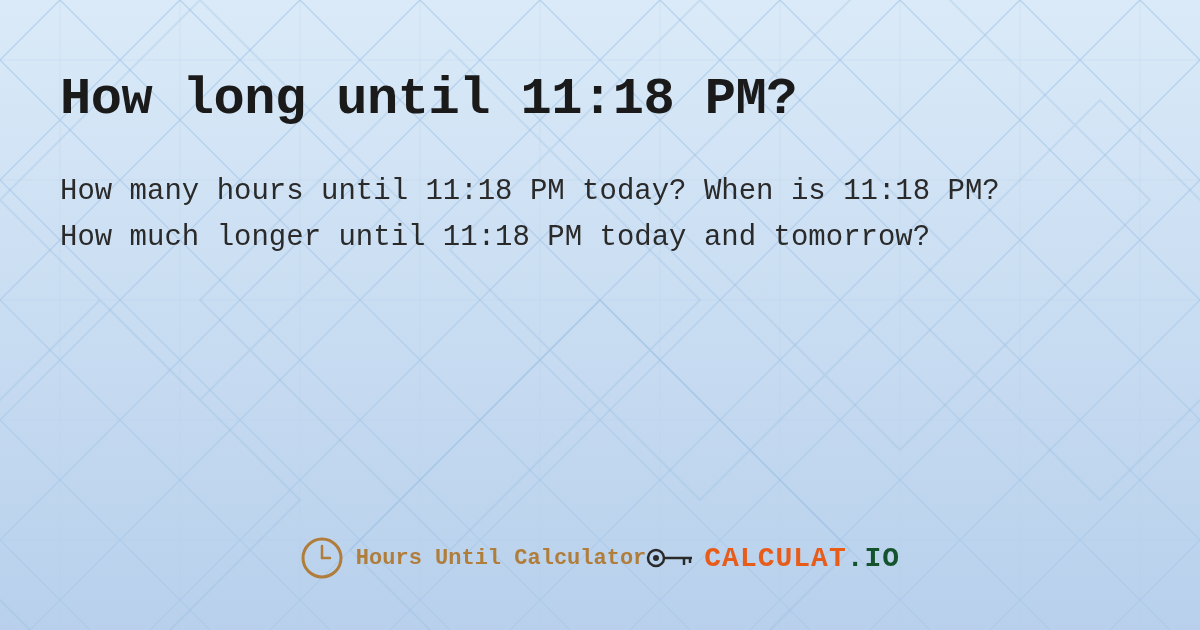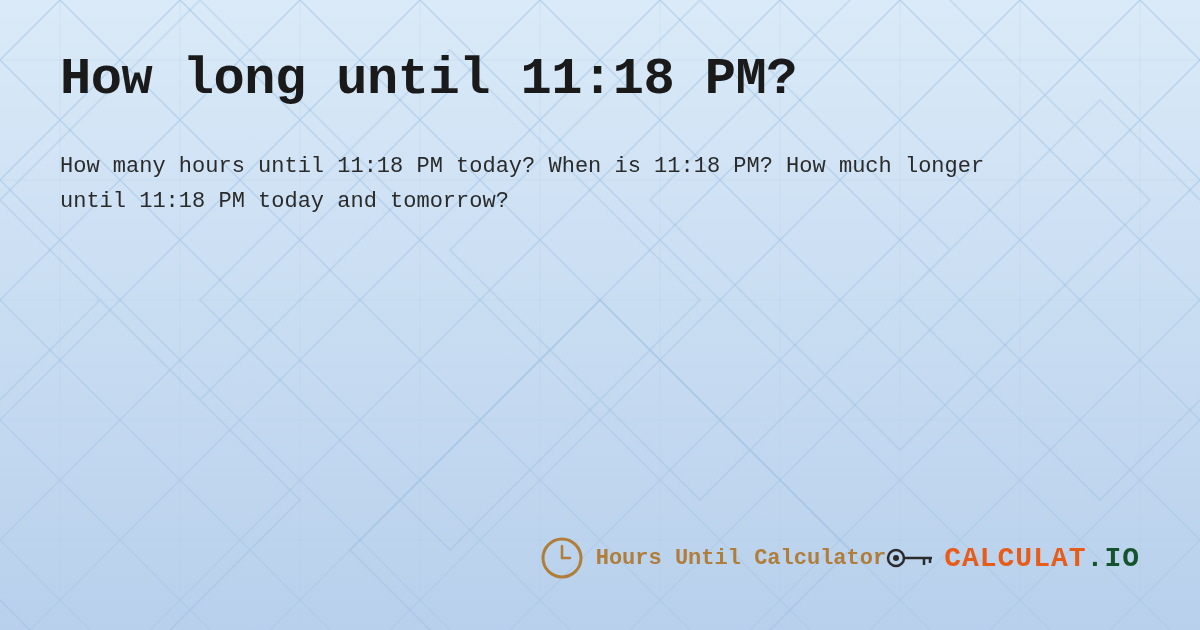--- a/index.html
+++ b/index.html
@@ -22,49 +22,49 @@
       top: 0;
       left: 0;
       width: 100%;
       height: 100%;
       z-index: 0;
     }
 
     .content {
       position: relative;
       z-index: 1;
-      padding: 50px 60px 40px 60px;
+      padding: 70px 60px 40px 60px;
       display: flex;
       flex-direction: column;
       height: 100%;
     }
 
     .main-title {
       font-size: 52px;
       font-weight: 900;
       color: #1a1a1a;
       font-family: 'Courier New', Courier, monospace;
       margin-bottom: 40px;
       letter-spacing: -0.5px;
     }
 
     .description {
-      font-size: 22px;
+      font-size: 29px;
       font-weight: 400;
       color: #2a2a2a;
       font-family: 'Courier New', Courier, monospace;
       line-height: 1.6;
       max-width: 950px;
     }
 
     .footer {
       margin-top: auto;
       display: flex;
       align-items: center;
-      justify-content: flex-end;
+      justify-content: center;
       padding-bottom: 10px;
     }
 
     .footer-left {
       display: flex;
       align-items: center;
       gap: 12px;
     }
 
     .footer-brand {

